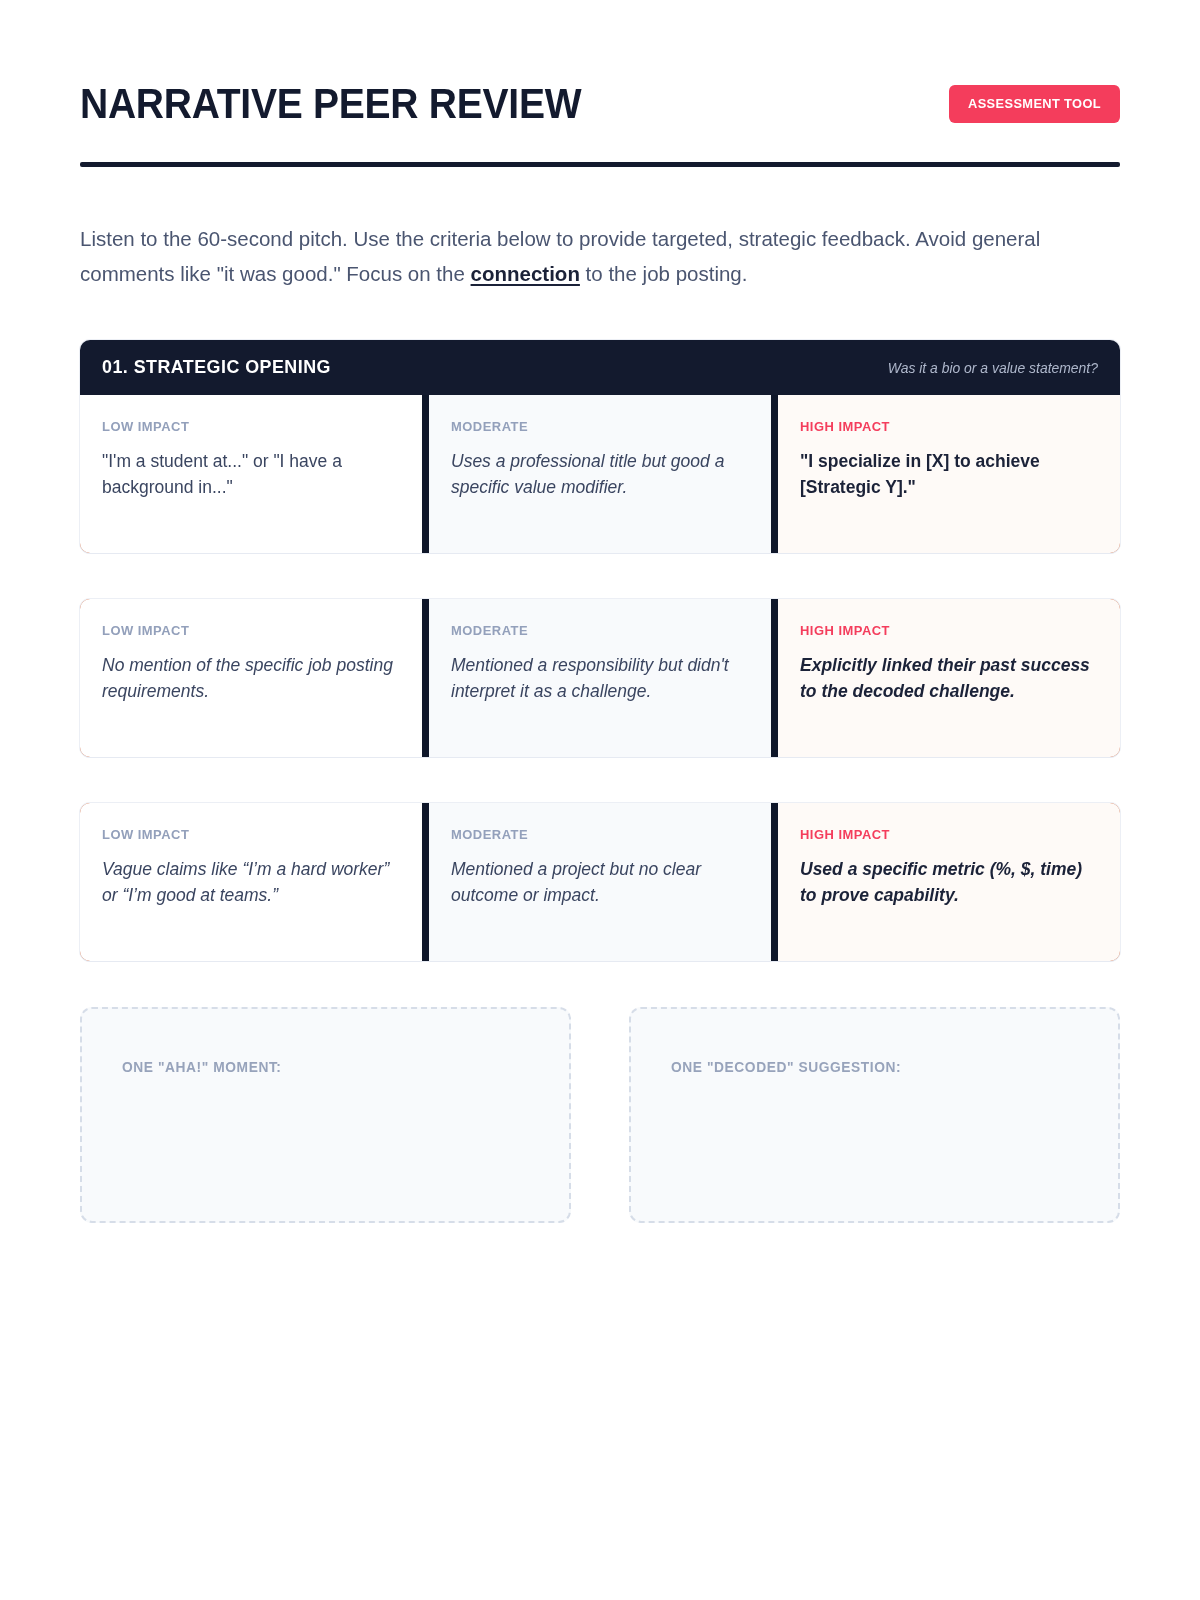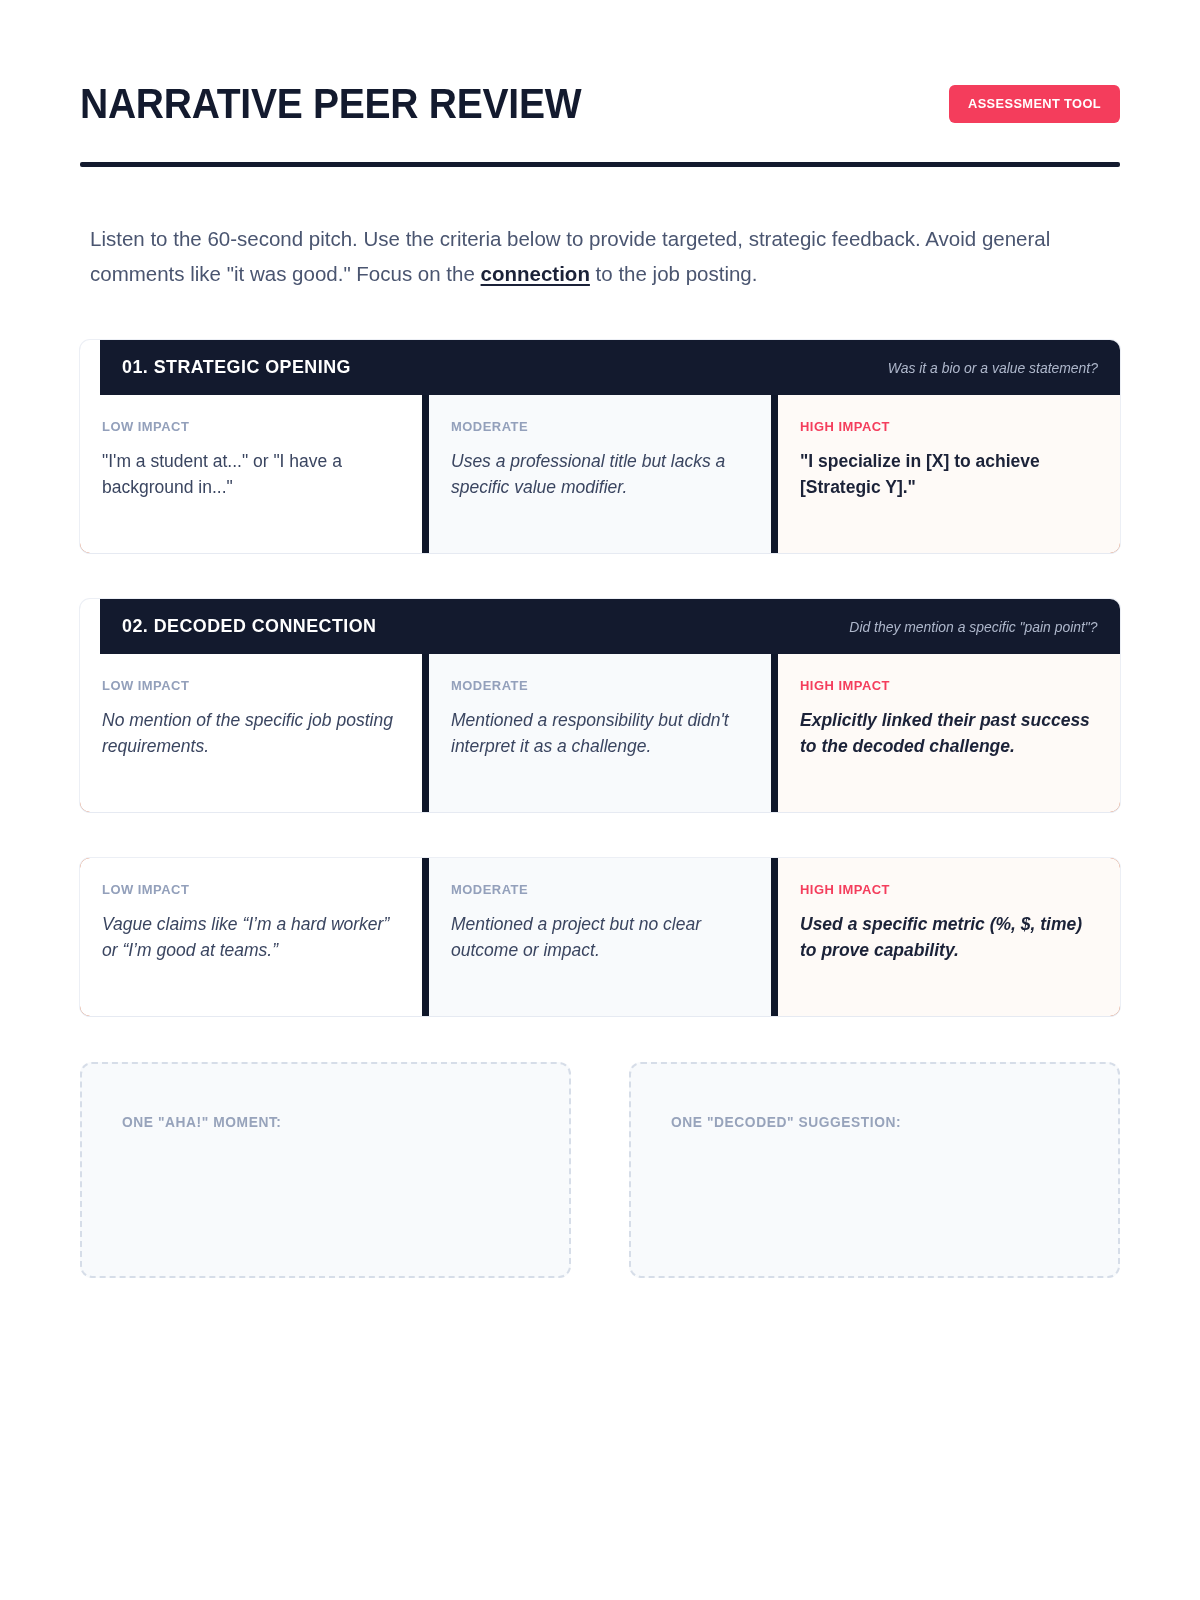--- a/index.html
+++ b/index.html
@@ -65,21 +65,20 @@
     margin-top: 34px;
   }
 
   
   .intro {
     margin-top: 54px;
     font-size: 20.5px;
     line-height: 1.72;
     color: #4a5570;
     max-width: 1010px;
-    margin-left: 10px;
   }
   .intro b {
     color: #1b2238;
     font-weight: bold;
     text-decoration: underline;
     text-underline-offset: 3px;
   }
 
   
   .cards { margin-top: 48px; }
@@ -91,21 +90,20 @@
     box-shadow: 0 1px 0 0 #e6eaf2, 0 0 0 1px #eceff5;
   }
 
   .card-head {
     background: #131a2e;
     padding: 16px 22px 17px 22px;
     display: flex;
     align-items: baseline;
     justify-content: space-between;
     gap: 20px;
-    margin-left: 20px;
   }
 
   .card-head-title {
     font-family: "Liberation Sans Narrow", "Liberation Sans", sans-serif;
     font-size: 19px;
     font-weight: bold;
     letter-spacing: 0.5px;
     color: #ffffff;
     text-transform: uppercase;
     transform: scaleX(0.94);
@@ -207,34 +205,30 @@
         <div class="card-head-title">01. Strategic Opening</div>
         <div class="card-head-question">Was it a bio or a value statement?</div>
       </div>
       <div class="card-body">
         <div class="col col-low">
           <div class="col-label label-low">Low Impact</div>
           <div class="col-text">"I'm a student at..." or "I have a background in..."</div>
         </div>
         <div class="col col-mod">
           <div class="col-label label-mod">Moderate</div>
-          <div class="col-text italic">Uses a professional title but lacks a specific value modifier.</div>
+          <div class="col-text italic">Uses a professional title but good a specific value modifier.</div>
         </div>
         <div class="col col-high">
           <div class="col-label label-high">High Impact</div>
           <div class="col-text strong">"I specialize in [X] to achieve [Strategic Y]."</div>
         </div>
       </div>
     </section>
 
     <section class="card">
-      <div class="card-head">
-        <div class="card-head-title">02. Decoded Connection</div>
-        <div class="card-head-question">Did they mention a specific "pain point"?</div>
-      </div>
       <div class="card-body">
         <div class="col col-low">
           <div class="col-label label-low">Low Impact</div>
           <div class="col-text italic">No mention of the specific job posting requirements.</div>
         </div>
         <div class="col col-mod">
           <div class="col-label label-mod">Moderate</div>
           <div class="col-text italic">Mentioned a responsibility but didn't interpret it as a challenge.</div>
         </div>
         <div class="col col-high">

